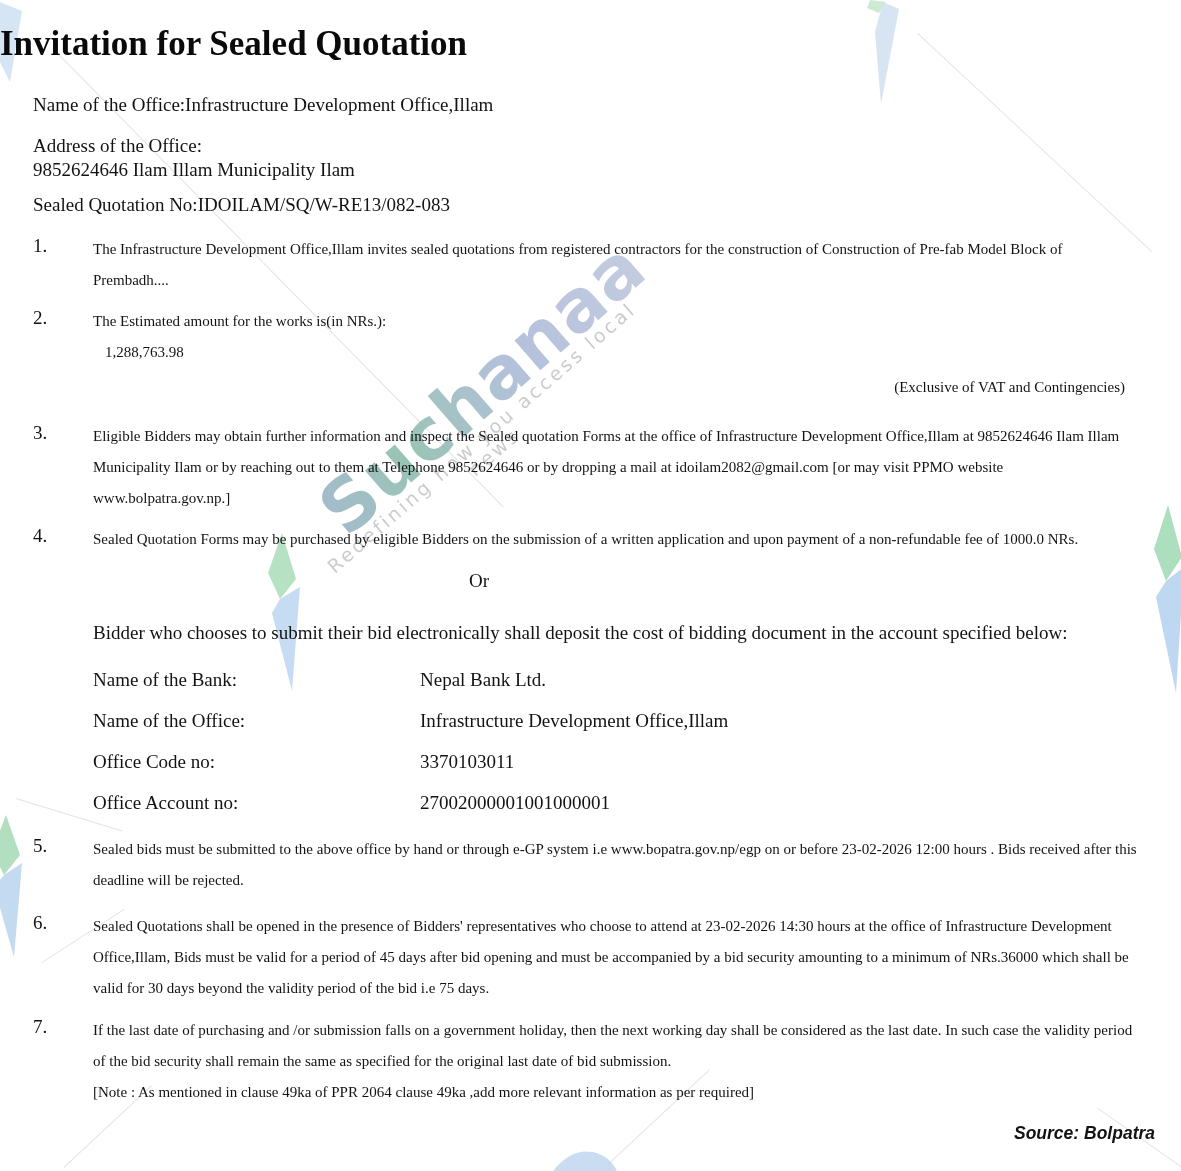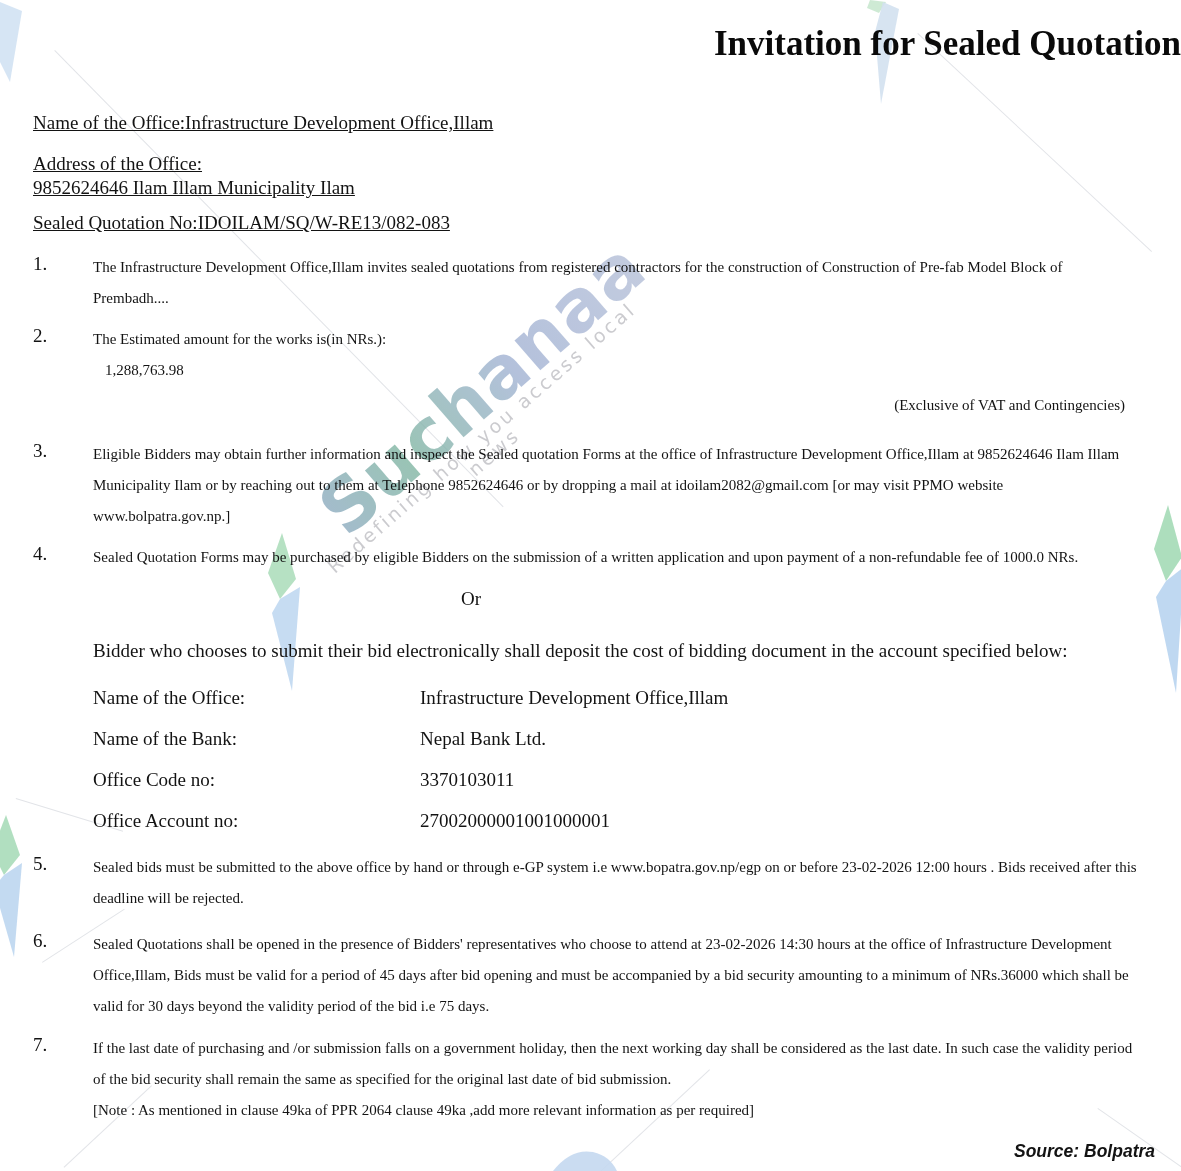--- a/index.html
+++ b/index.html
@@ -28,43 +28,43 @@
     position:absolute;left:268px;top:426px;width:440px;z-index:0;
     text-align:center;
     font-family:"DejaVu Sans", sans-serif;
     font-size:19px;letter-spacing:3px;line-height:1;
     transform:rotate(-41deg);
     color:#c6c6ca;opacity:0.9;
   }
   
   .content{position:relative;z-index:1;}
   .title{
-    margin:24px 0 0 0;text-align:right;
+    margin:24px 0 0 0;text-align:left;
     font-size:35px;line-height:40px;font-weight:bold;color:#0a0a0a;
   }
   p{margin:0;font-size:19px;line-height:24px;}
-  .hdr{margin:47px 0 0 33px;text-decoration:underline;}
+  .hdr{margin:29px 0 0 33px;}
   .addr{margin-top:17px;}
   .sqno{margin-top:11px;}
   .pub{margin-top:16px;}
   .pub .lbl1{position:relative;top:-3px;}
   .pub .lbl2{margin-left:8px;}
   .pub .date{margin-left:23px;}
   .items{margin-top:17px;}
   .item{display:flex;}
   .item-no{width:60px;margin-left:33px;font-size:19px;line-height:24px;flex:0 0 auto;}
   .item-body{width:1048px;font-size:15px;line-height:31px;}
   .mb10{margin-bottom:10px;}
   .mb22{margin-bottom:22px;}
   .mb15{margin-bottom:15px;}
   .mb11{margin-bottom:11px;}
   .row2{display:flex;align-items:flex-start;flex-direction:column;}
   .row2 .amt{margin-left:12px;white-space:nowrap;}
   .row2 .vat{margin-left:auto;margin-right:16px;position:relative;top:4px;white-space:nowrap;}
-  .or-line{margin:14px 0 0 0;padding-left:461px;font-size:19px;line-height:24px;}
+  .or-line{margin:14px 0 0 8px;padding-left:461px;font-size:19px;line-height:24px;}
   .intro{margin:28px 0 0 93px;width:1060px;}
   .bank{margin:23px 0 0 93px;}
   .bank-row{display:flex;margin-bottom:17px;}
   .bank-label{width:327px;font-size:19px;line-height:24px;flex:0 0 auto;}
   .bank-value{font-size:19px;line-height:24px;}
   .items2{margin-top:19px;}
   .note-line{display:block;}
   .source{
     margin-top:15px;text-align:right;padding-right:26px;
     font-family:"Liberation Sans", sans-serif;font-style:italic;font-size:17.5px;font-weight:bold;
@@ -141,26 +141,26 @@
         <div class="item-body">Sealed Quotation Forms may be purchased by eligible Bidders on the submission of a written application and upon payment of a non-refundable fee of 1000.0 NRs.</div>
       </div>
     </div>
 
     <p class="or-line">Or</p>
 
     <p class="intro">Bidder who chooses to submit their bid electronically shall deposit the cost of bidding document in the account specified below:</p>
 
     <div class="bank">
       <div class="bank-row">
+        <div class="bank-label">Name of the Bank:</div>
+        <div class="bank-value">Nepal Bank Ltd.</div>
+      </div>
+      <div class="bank-row">
         <div class="bank-label">Name of the Office:</div>
         <div class="bank-value">Infrastructure Development Office,Illam</div>
-      </div>
-      <div class="bank-row">
-        <div class="bank-label">Name of the Bank:</div>
-        <div class="bank-value">Nepal Bank Ltd.</div>
       </div>
       <div class="bank-row">
         <div class="bank-label">Office Code no:</div>
         <div class="bank-value">3370103011</div>
       </div>
       <div class="bank-row">
         <div class="bank-label">Office Account no:</div>
         <div class="bank-value">27002000001001000001</div>
       </div>
     </div>

